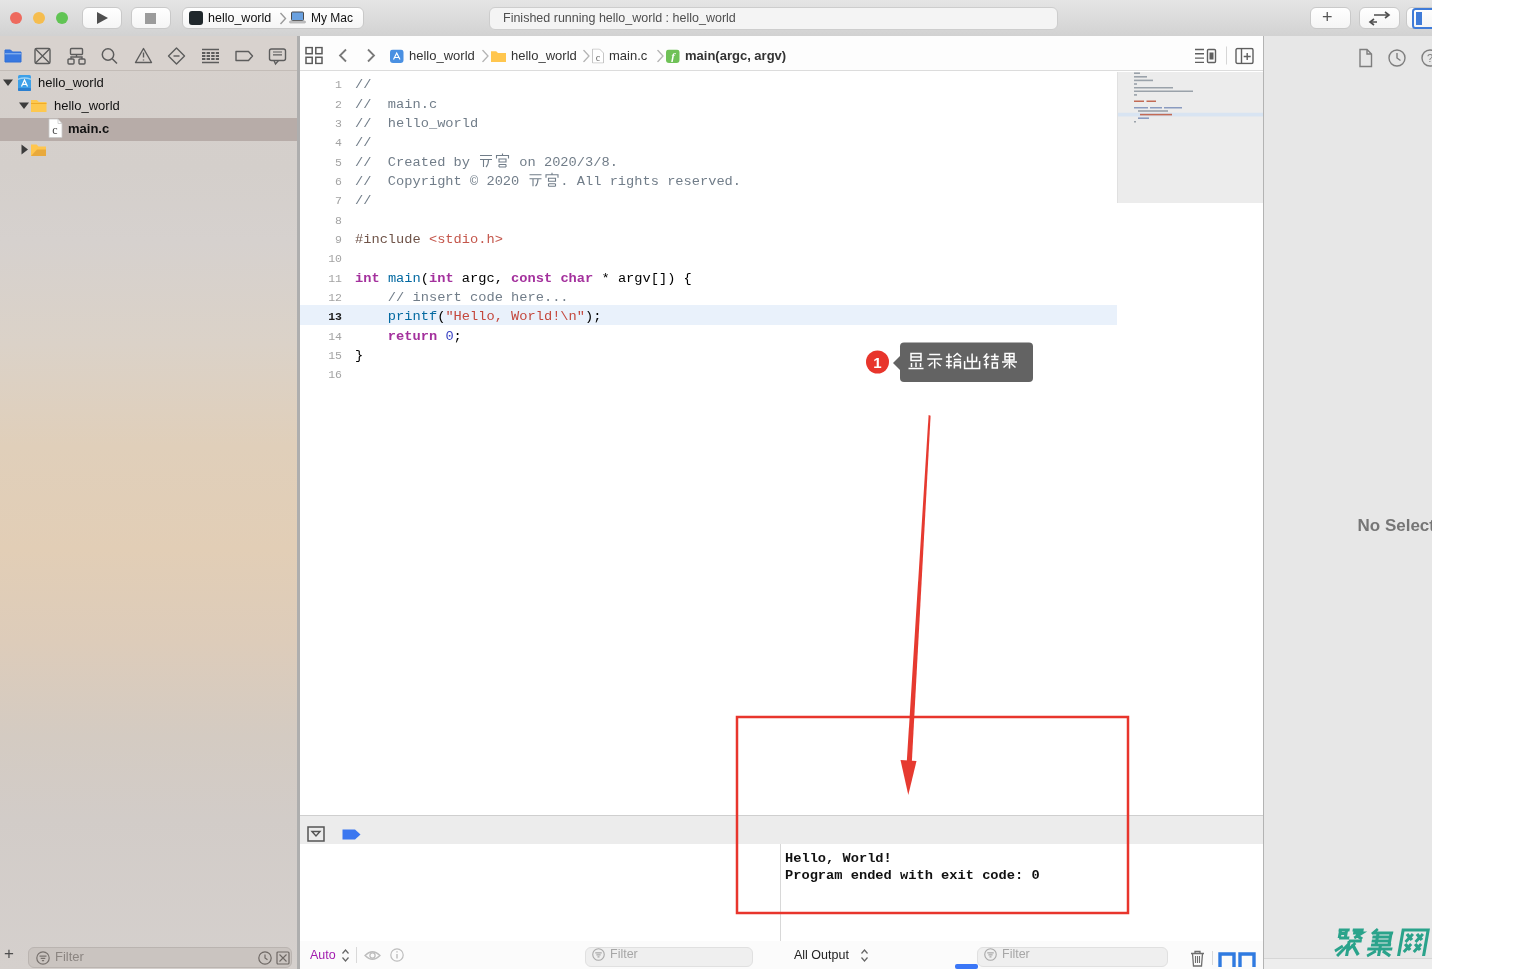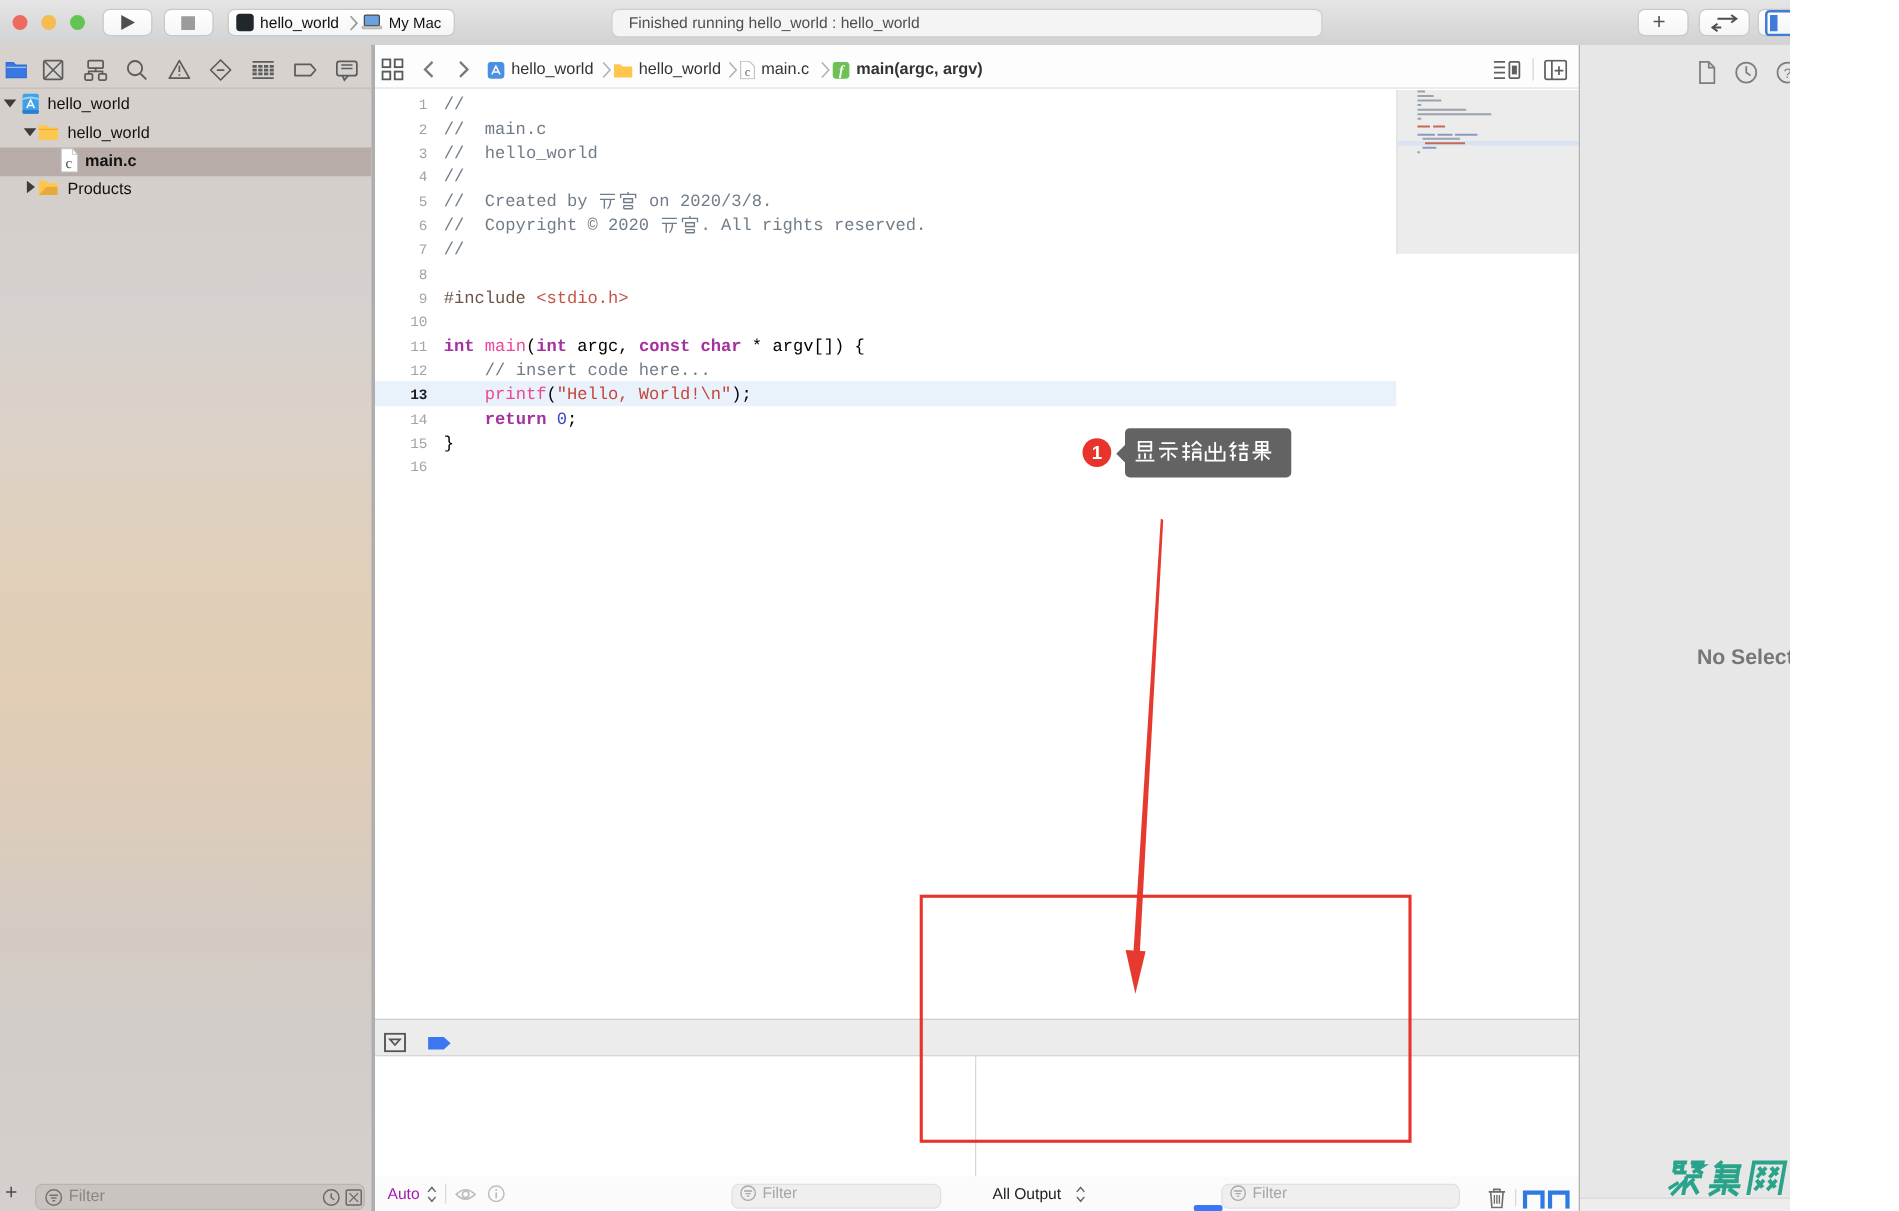--- a/index.html
+++ b/index.html
@@ -24,21 +24,21 @@
     border-bottom:1px solid #dcdcdc;font-size:13px;color:#333;}
   #jumpbar > *{transform:translateY(2.5px);}
   .crumb{top:0;height:34px;line-height:34px;}
   #codepane{left:0;top:35px;width:963px;height:744px;background:#fff;}
   #lnums{left:0;top:4.3px;width:42px;text-align:right;
     font:11.5px/19.33px "Liberation Mono",monospace;color:#a3a3a3;margin:0;}
   #code{left:55px;top:4.3px;font:13.7px/19.33px "Liberation Mono",monospace;
     color:#000;margin:0;}
   .cmt{color:#717d89;}
   .kw{color:#a4319d;font-weight:bold;text-align:center;}
-  .fn{color:#ec4899;}
+  .fn{color:#0369a1;}
   .str{color:#c4473d;}
   .num{color:#3b44c4;}
   .inc{color:#6f5348;}
   .hdr{color:#c4564b;}
   #curline{left:0;top:234.3px;width:817px;height:19.4px;background:#e9f1fb;}
   
   #minimap{left:817px;top:0.5px;width:146px;height:131px;background:#ececec;border-left:1px solid #e0e0e0;box-sizing:border-box;}
   
   #debugbar{left:0;top:779px;width:963px;height:28px;background:#ececec;
     border-top:1px solid #cfcfcf;border-bottom:1px solid #d6d6d6;}
@@ -185,21 +185,20 @@
 
       <path d="M21.5 108.5 L28 113.5 L21.5 118.5 Z" fill="#3c3c3c"></path>
       <g transform="translate(31,107)">
         <path d="M0 1.5 H5.5 L7.5 3.5 H15 V13 H0 Z" fill="#ffc64e"></path>
         <path d="M0 13 L6 6.5 H15 V13 Z" fill="#e8a93c"></path>
       </g>
     </svg>
     <div class="treerow abs" style="top:34.5px;left:38px;">hello_world</div>
     <div class="treerow abs" style="top:57.7px;left:54px;">hello_world</div>
     <div class="treerow abs" style="top:80.5px;left:68px;font-weight:bold;">main.c</div>
-    <div class="treerow abs" style="top:103.2px;left:54px;">Products</div>
 
     <div class="abs" style="left:4px;top:905px;width:20px;height:28px;font-size:17px;color:#4e4e4e;line-height:26px;">+</div>
     <div class="abs" style="left:28px;top:911px;width:264px;height:21px;background:#cac4c0;
       border:1px solid #bab4b0;border-radius:6px;box-sizing:border-box;"></div>
     <svg class="abs" style="left:36px;top:914.5px;" width="14" height="14" viewBox="0 0 14 14">
       <circle cx="7" cy="7" r="6.2" fill="none" stroke="#77716d" stroke-width="1.2"></circle>
       <path d="M3.5 5.2 H10.5 M4.7 7.4 H9.3 M5.9 9.6 H8.1" stroke="#77716d" stroke-width="1.2" fill="none"></path>
     </svg>
     <div class="abs" style="left:55px;top:911px;height:21px;line-height:20px;font-size:13px;color:#8b8581;">Filter</div>
     <svg class="abs" style="left:258px;top:914.5px;" width="14" height="14" viewBox="0 0 14 14">
@@ -332,20 +331,24 @@
     </div>
     <div id="debugbar" class="abs">
       <svg class="abs" style="left:7px;top:10px;" width="18" height="16" viewBox="0 0 18 16">
         <rect x="1" y="1" width="16" height="14" fill="none" stroke="#545454" stroke-width="1.5"></rect>
         <path d="M5 5.5 L9 10 L13 5.5 Z" fill="none" stroke="#545454" stroke-width="1.4"></path>
       </svg>
       <svg class="abs" style="left:42px;top:13px;" width="19" height="11" viewBox="0 0 19 11">
         <path d="M0.5 0.5 H13 L18.5 5.5 L13 10.5 H0.5 Z" fill="#3b77f0"></path>
       </svg>
     </div>
+    <div id="console" class="abs">
+      <pre id="consoletext" class="abs">Hello, World!
+Program ended with exit code: 0</pre>
+    </div>
     <div id="vdivider" class="abs"></div>
     <div id="bottombar" class="abs">
       <div class="abs" style="left:10px;top:0;height:28px;line-height:28px;color:#a21caf;">Auto</div>
       <svg class="abs" style="left:41px;top:8px;" width="9" height="13" viewBox="0 0 9 13">
         <path d="M1.5 4.5 L4.5 1 L7.5 4.5 M1.5 8.5 L4.5 12 L7.5 8.5" stroke="#666" stroke-width="1.2" fill="none"></path>
       </svg>
       <div class="abs" style="left:56px;top:6px;width:1px;height:16px;background:#d9d9d9;"></div>
       <svg class="abs" style="left:64px;top:7.5px;" width="17" height="13" viewBox="0 0 17 13">
         <path d="M1 6.5 Q8.5 -1 16 6.5 Q8.5 14 1 6.5 Z" fill="none" stroke="#bdbdbd" stroke-width="1.3"></path>
         <circle cx="8.5" cy="6.5" r="2.6" fill="none" stroke="#bdbdbd" stroke-width="1.3"></circle>

